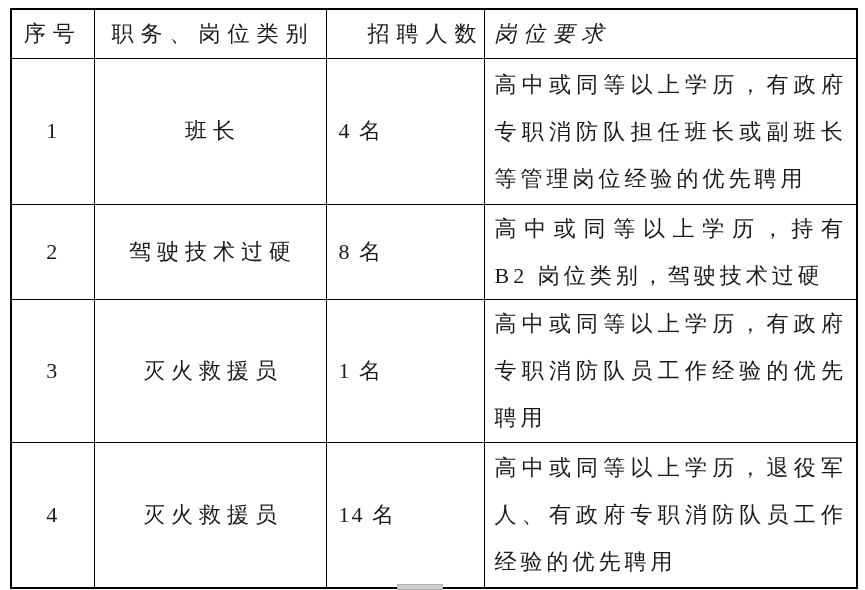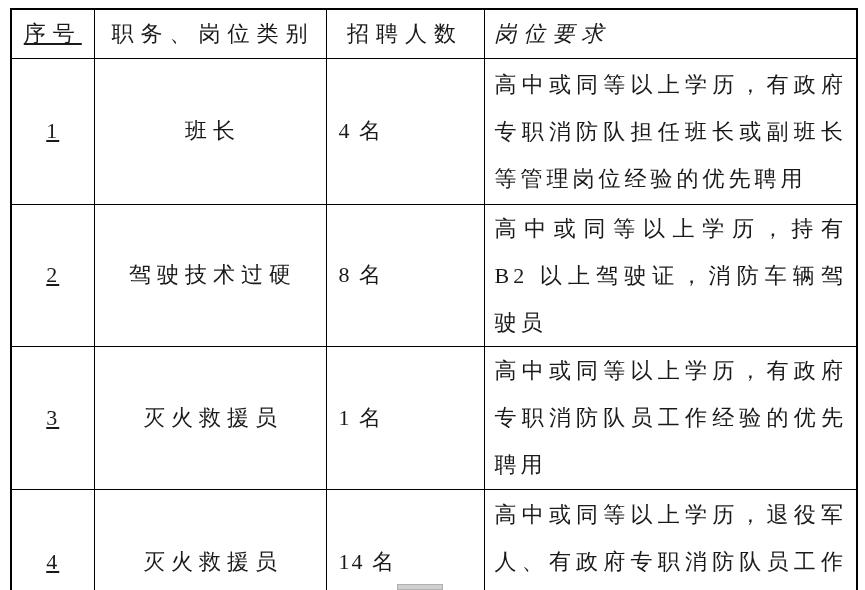--- a/index.html
+++ b/index.html
@@ -35,34 +35,34 @@
   col.c-position { width: 232px; }
   col.c-count { width: 158px; }
   col.c-req { width: 373px; }
 
   tr.header-row { height: 49px; }
   tr.row-1 { height: 146px; }
   tr.row-2 { height: 92px; }
   tr.row-3 { height: 143px; }
   tr.row-4 { height: 146px; }
 
-  .cell-index { text-align: center; letter-spacing: 2px; text-decoration: underline; }
+  .cell-index { text-align: center; letter-spacing: 2px; }
   .cell-position { text-align: center; padding-left: 12px !important; padding-right: 6px !important; letter-spacing: 6px; }
   .cell-count { text-align: left; padding-left: 12px !important; letter-spacing: 2px; }
   .cell-req {
     text-align: justify;
     text-justify: inter-ideograph;
     padding-left: 10px !important;
     padding-right: 9px !important;
     letter-spacing: 4px;
     line-height: 47px;
   }
   th.cell-index { letter-spacing: 7px; }
   th.cell-position { letter-spacing: 7px; }
-  th.cell-count { text-align: center; padding-left: 0 !important; letter-spacing: 7px; margin-left: 40px; }
+  th.cell-count { text-align: right; padding-left: 0 !important; letter-spacing: 7px; margin-left: 40px; }
   th.cell-req { text-align: left; letter-spacing: 7px; font-style: italic; }
 
   .gray-artifact {
     position: absolute;
     left: 397px;
     top: 584px;
     width: 46px;
     height: 6px;
     background: #cfcfcf;
     border: 1px solid #b0b0b0;
@@ -90,21 +90,21 @@
       <tr class="row-1">
         <td class="cell-index">1</td>
         <td class="cell-position">班长</td>
         <td class="cell-count">4 名</td>
         <td class="cell-req">高中或同等以上学历，有政府专职消防队担任班长或副班长等管理岗位经验的优先聘用</td>
       </tr>
       <tr class="row-2">
         <td class="cell-index">2</td>
         <td class="cell-position">驾驶技术过硬</td>
         <td class="cell-count">8 名</td>
-        <td class="cell-req">高中或同等以上学历，持有 B2 以上驾驶证，消防车辆驾驶员</td>
+        <td class="cell-req">高中或同等以上学历，持有 B2 岗位类别，驾驶技术过硬</td>
       </tr>
       <tr class="row-3">
         <td class="cell-index">3</td>
         <td class="cell-position">灭火救援员</td>
         <td class="cell-count">1 名</td>
         <td class="cell-req">高中或同等以上学历，有政府专职消防队员工作经验的优先聘用</td>
       </tr>
       <tr class="row-4">
         <td class="cell-index">4</td>
         <td class="cell-position">灭火救援员</td>

